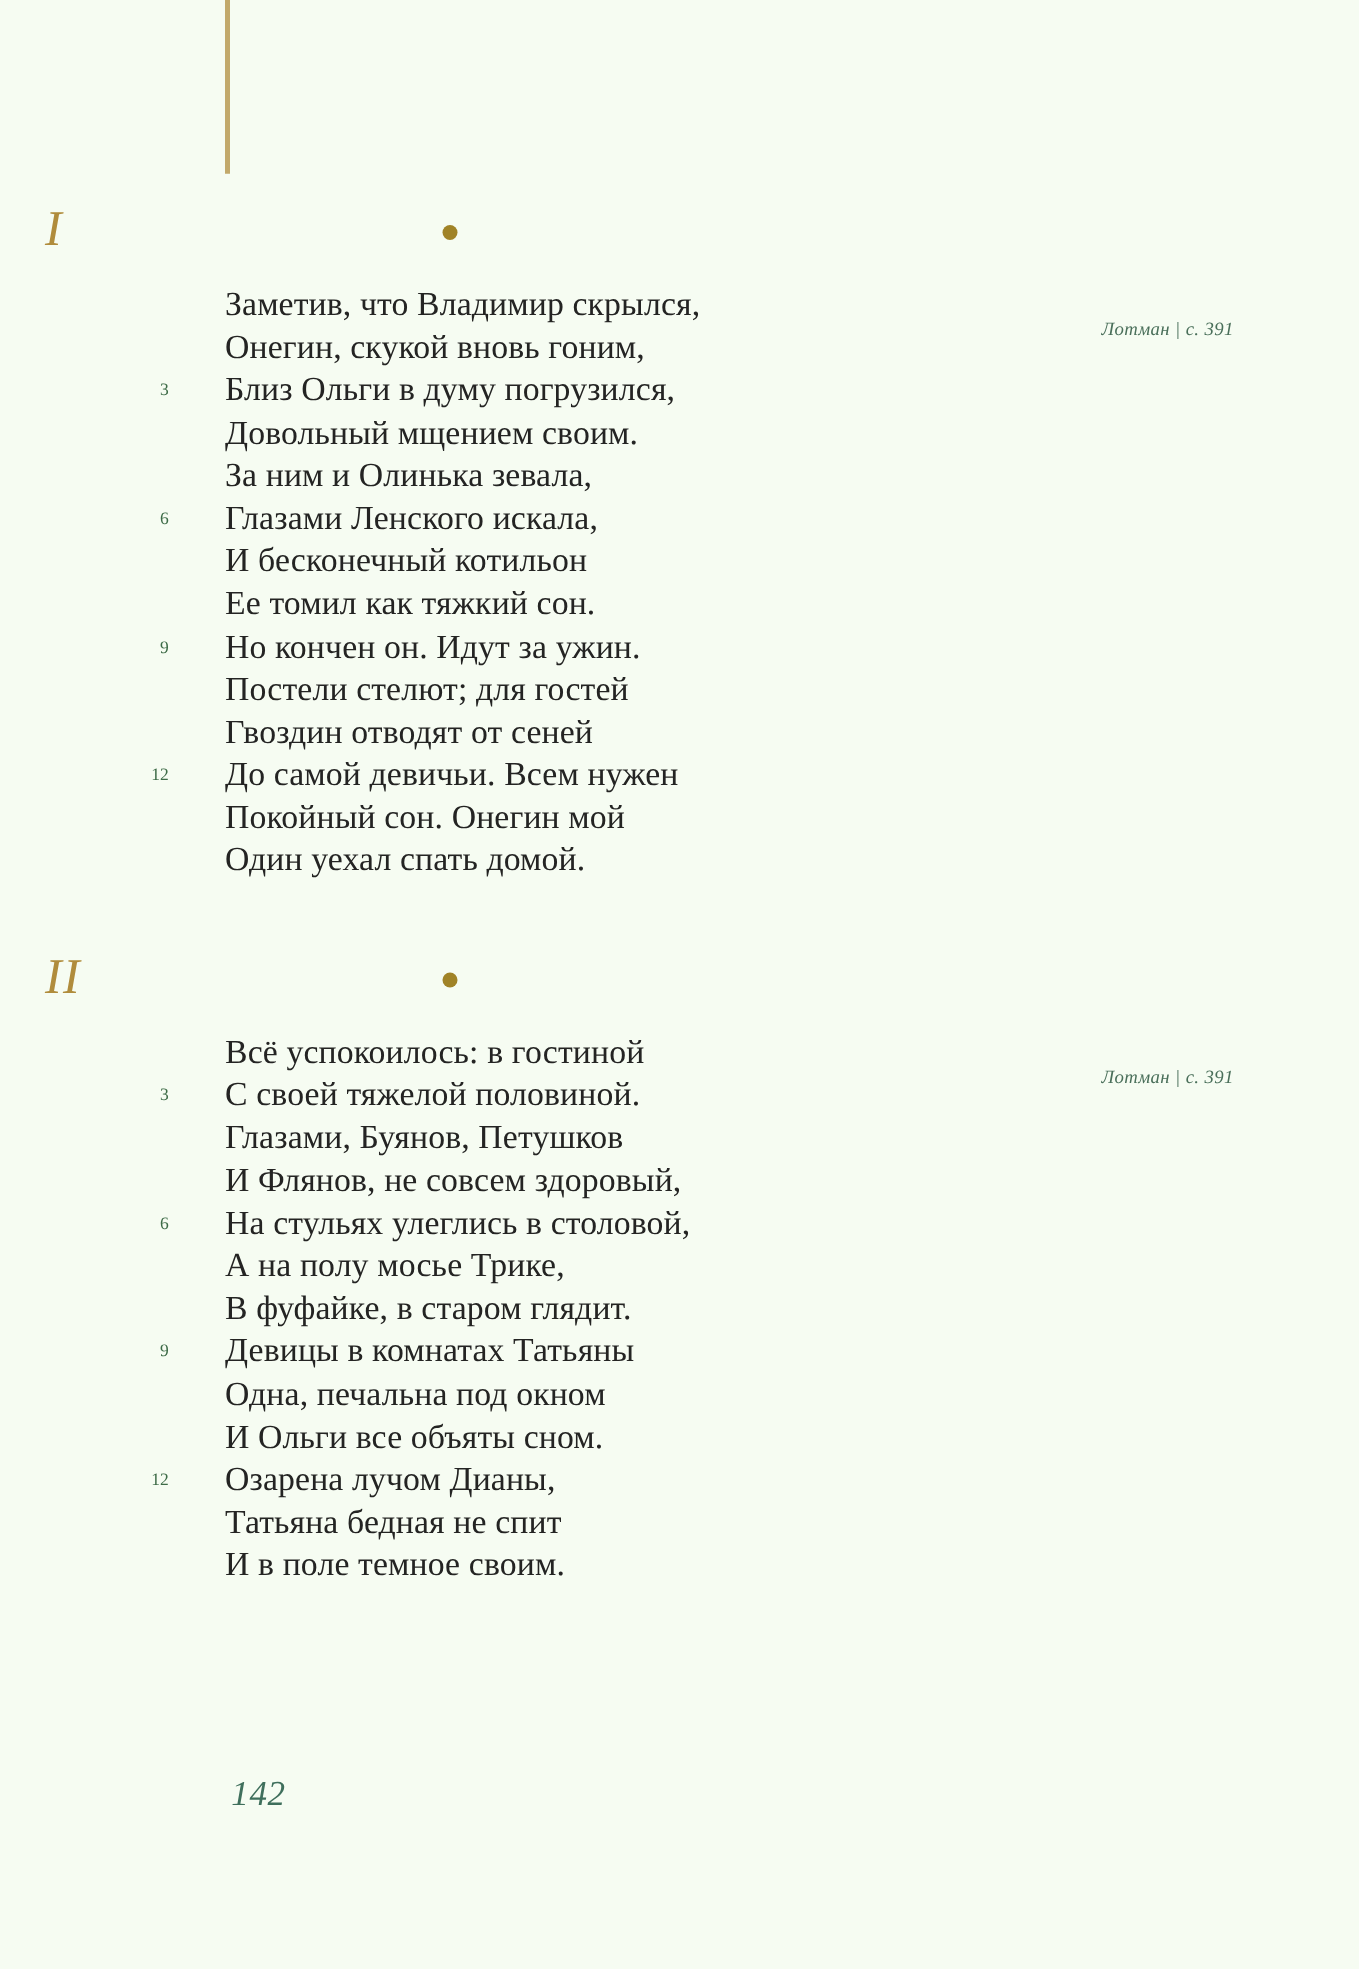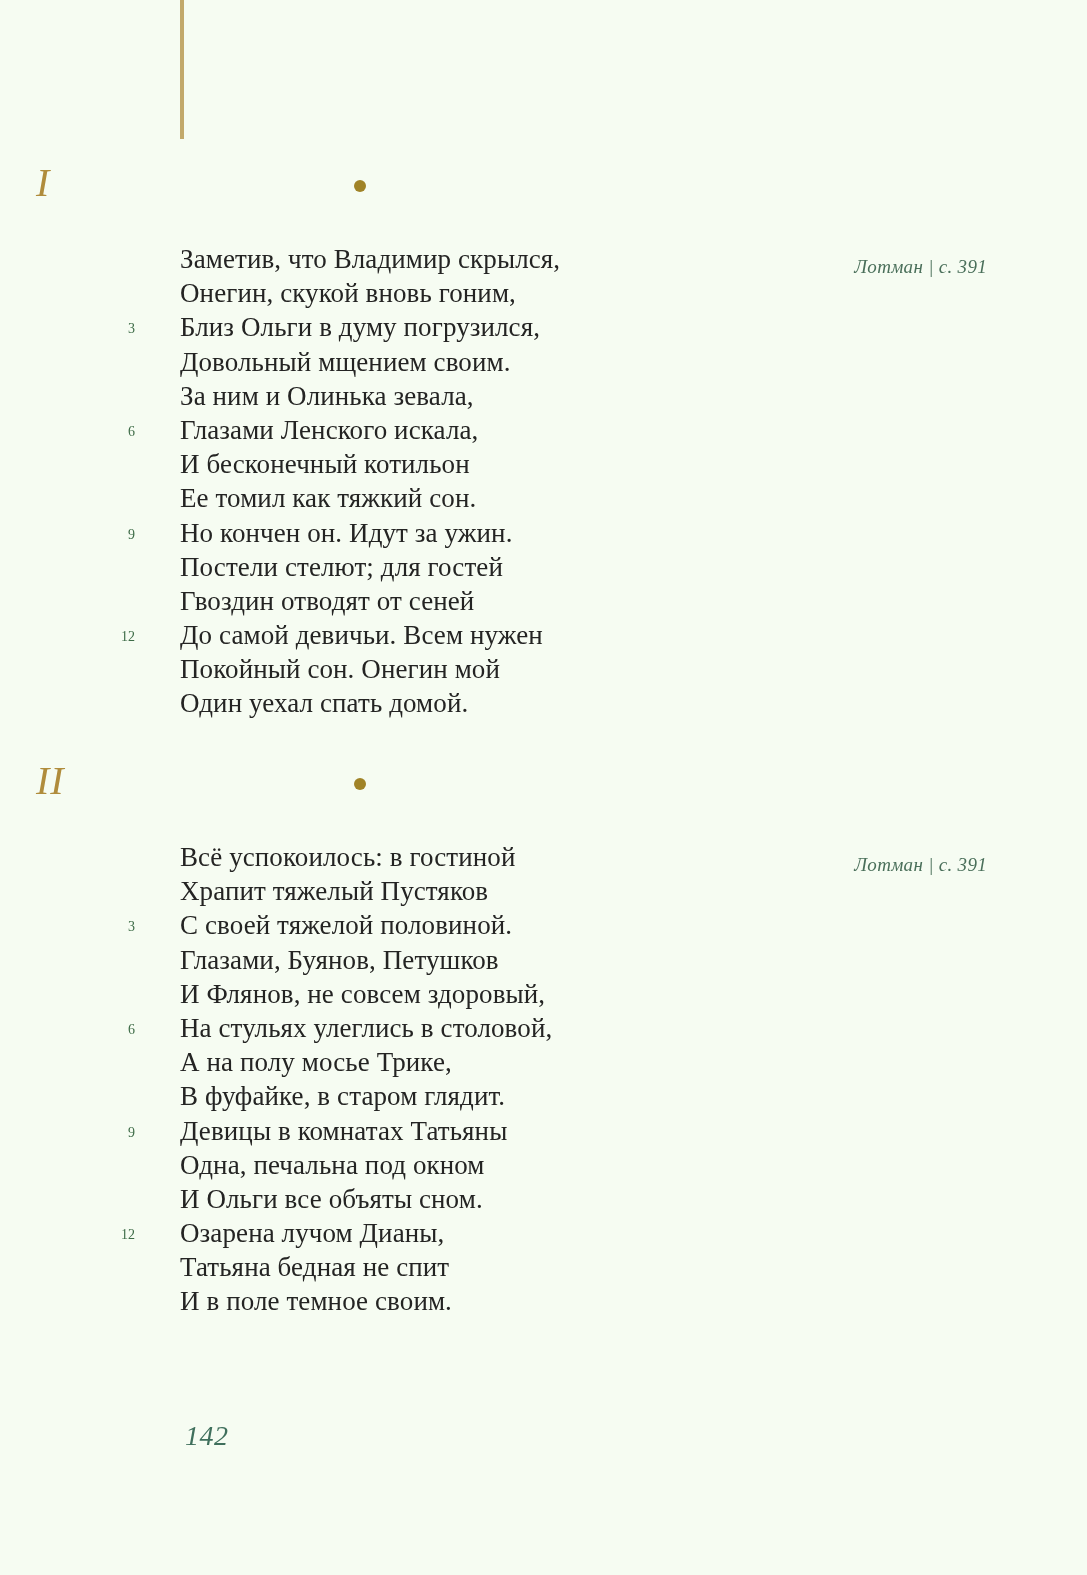--- a/index.html
+++ b/index.html
@@ -65,33 +65,33 @@
     width: 12px;
     height: 12px;
     border-radius: 50%;
     background: #a08327;
   }
 
   .margin-note {
     position: absolute;
     right: 100px;
     font-style: italic;
-    font-size: 19px;
+    font-size: 15px;
     color: #4a6f5a;
     white-space: nowrap;
     letter-spacing: 0.3px;
   }
   .note-1 { top: 96px; }
   .note-2 { top: 96px; }
 
   
   .verse {
     position: absolute;
     left: 0;
-    top: 82px;
+    top: 66px;
     width: 1087px;
   }
   .line {
     position: relative;
     height: 34.2px;
     line-height: 34.2px;
     white-space: nowrap;
   }
   .line .num {
     position: absolute;
@@ -206,24 +206,20 @@
       <div class="roman">II</div>
       <div class="dot"></div>
       <div class="margin-note note-2">Лотман | с. 391</div>
     </div>
     <div class="verse">
         <div class="line">
           <span class="num"></span>
           <span class="txt">Всё успокоилось: в гостиной</span>
         </div>
         <div class="line">
-          <span class="num"></span>
-          <span class="txt">Храпит тяжелый Пустяков</span>
-        </div>
-        <div class="line">
           <span class="num">3</span>
           <span class="txt">С своей тяжелой половиной.</span>
         </div>
         <div class="line">
           <span class="num"></span>
           <span class="txt">Глазами, Буянов, Петушков</span>
         </div>
         <div class="line">
           <span class="num"></span>
           <span class="txt">И Флянов, не совсем здоровый,</span>

